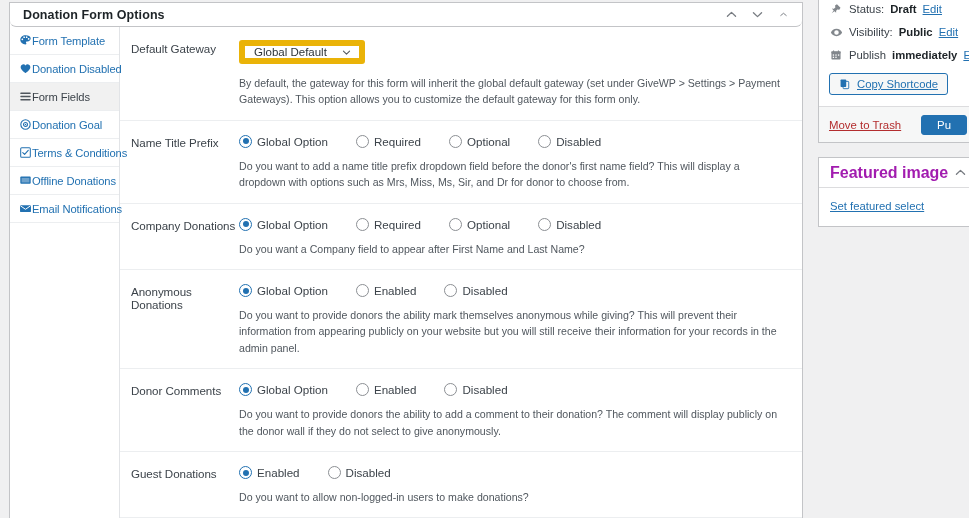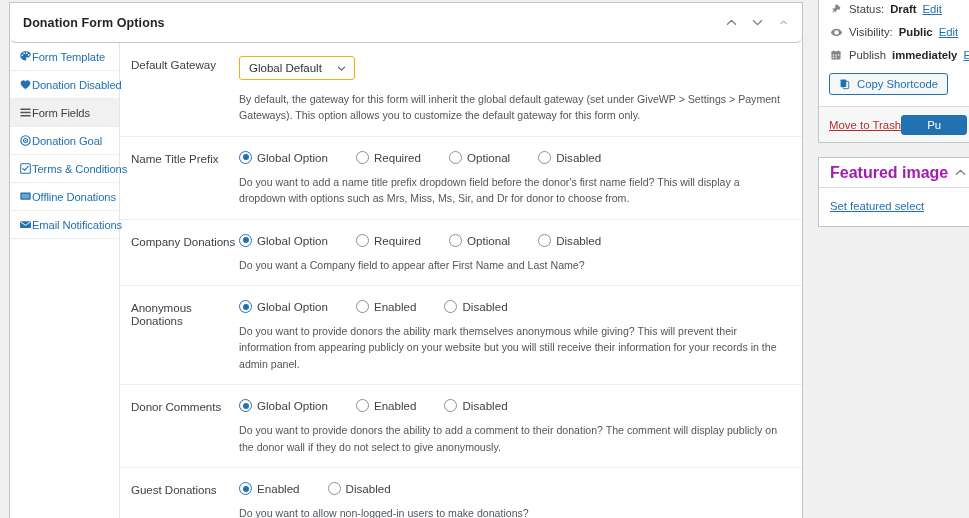--- a/index.html
+++ b/index.html
@@ -19,21 +19,21 @@
   .metabox {
     position: absolute;
     left: 9px; top: 2px;
     width: 794px; height: 520px;
     background: #fff;
     border: 1px solid #c3c4c7;
     border-radius: 0;
   }
   .metabox-header {
     position: relative;
-    height: 40px;
+    height: 24px;
     border-bottom: 1px solid #c3c4c7;
     display: flex;
     align-items: center;
     padding: 0 8px 0 13px;
     border-radius: 6px;
   }
   .metabox-title {
     font-size: 12.5px;
     font-weight: 600;
     color: #1d2327;
@@ -160,21 +160,21 @@
   }
   .field-row.has-select .desc { margin-top: 11px; }
 
   .sel {
     display: inline-flex;
     align-items: center;
     justify-content: space-between;
     min-width: 107px;
     height: 24px;
     padding: 0 7px 0 9px;
-    border: 1px solid #eab308;
+    border: 6px solid #eab308;
     border-radius: 3px;
     background: #fff;
     font-size: 11.5px;
     color: #2c3338;
     cursor: pointer;
     gap: 14px;
   }
   .sel svg { display:block; color:#50575e; flex:0 0 auto; }
 
   
@@ -218,20 +218,21 @@
     gap: 6px;
     margin: 2px 10px 11px 10px;
     padding: 4px 9px;
     border: 1px solid #2271b1;
     border-radius: 3px;
     background: #f6f7f7;
     color: #2271b1;
     font-size: 11.3px;
     cursor: pointer;
     white-space: nowrap;
+    text-decoration: underline;
   }
   .shortcode-btn svg { display: block; }
   .pub-footer {
     display: flex;
     align-items: center;
     border-top: 1px solid #dcdcde;
     background: #f6f7f7;
     padding: 8px 10px;
     height: 36px;
   }
@@ -242,21 +243,21 @@
     cursor: pointer;
     white-space: nowrap;
   }
   .publish-btn {
     margin-left: auto;
     background: #2271b1;
     border: 1px solid #2271b1;
     border-radius: 3px;
     color: #fff;
     font-size: 11.4px;
-    padding: 3px 25px;
+    padding: 3px 15px;
     cursor: pointer;
     white-space: nowrap;
     text-align: center;
   }
 
   .panel-head {
     display: flex;
     align-items: center;
     height: 30px;
     padding: 0 6px 0 11px;

